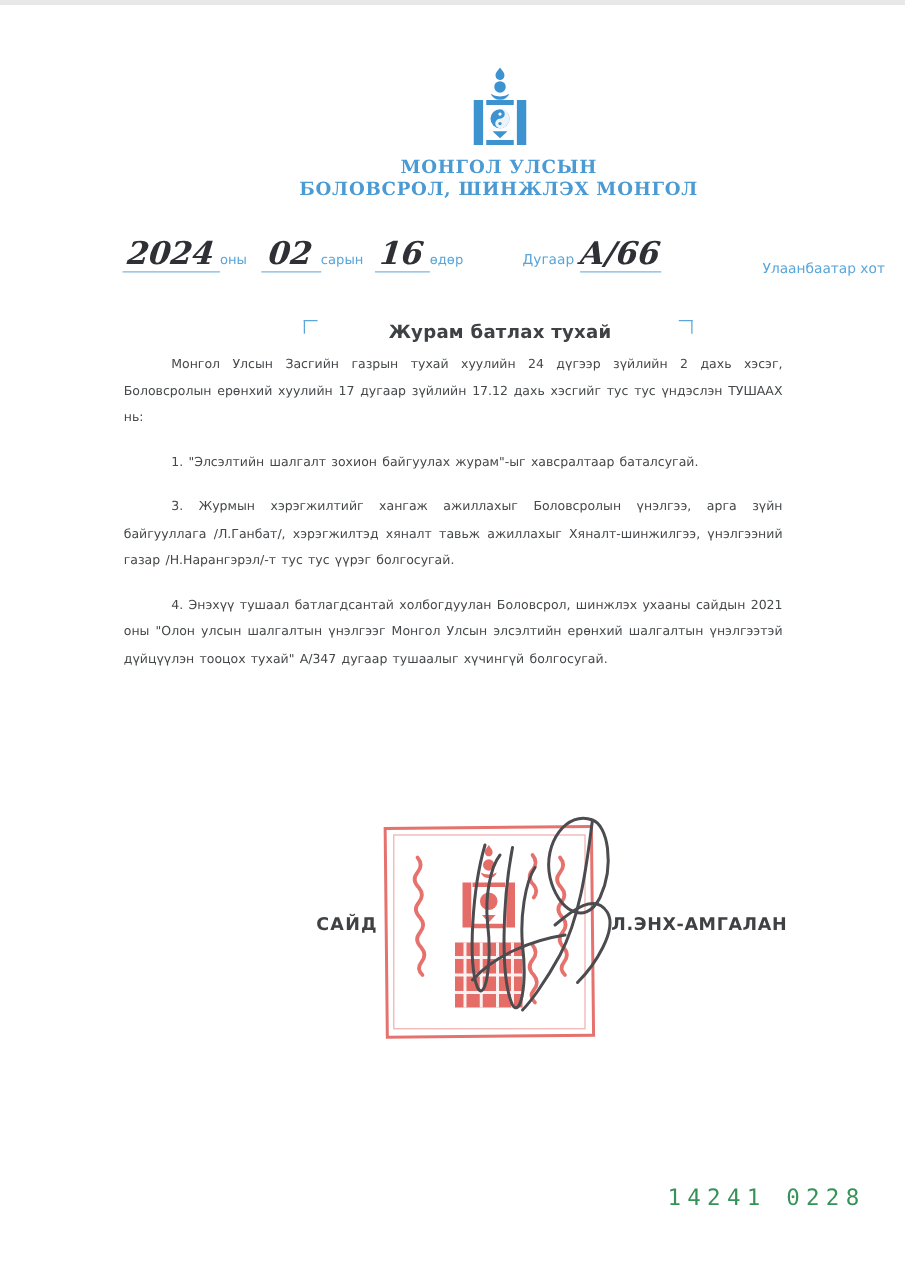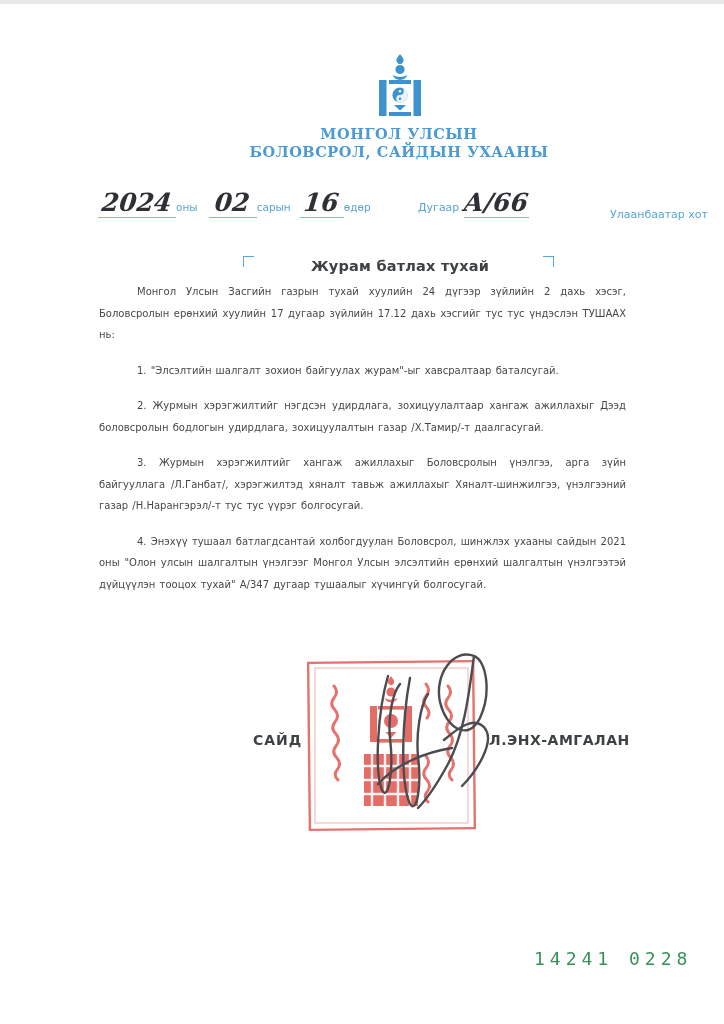--- a/index.html
+++ b/index.html
@@ -86,21 +86,21 @@
       <g fill="#ffffff">
         <path d="M28 33.4 a7.6 7.6 0 0 1 0 15.2 a3.8 3.8 0 0 1 0 -7.6 a3.8 3.8 0 0 0 0 -7.6 Z" opacity=".9"></path>
         <circle cx="28" cy="37.2" r="1.3"></circle>
         <circle cx="28" cy="44.8" r="1.3" fill="#3d93d0"></circle>
       </g>
     </svg>
   </div>
 
   <div class="letterhead">
     <div>МОНГОЛ УЛСЫН</div>
-    <div>БОЛОВСРОЛ, САЙДЫН УХААНЫ</div>
+    <div>БОЛОВСРОЛ, ШИНЖЛЭХ МОНГОЛ</div>
   </div>
 
   <div class="dateline">
     <div class="date-left">
       <span class="slot" style="min-width:78px"><span class="hand hw-lg">2024</span></span><span class="blue-label">оны</span>
       <span class="slot" style="min-width:48px;margin-left:6px"><span class="hand hw-lg">02</span></span><span class="blue-label">сарын</span>
       <span class="slot" style="min-width:44px;margin-left:4px"><span class="hand hw-lg">16</span></span><span class="blue-label">өдөр</span>
     </div>
     <div class="num-group">
       <span class="blue-label" style="font-size:11px">Дугаар</span>
@@ -111,21 +111,20 @@
 
   <div class="title-row">
     <div class="bracket l"></div>
     <div class="doc-title">Журам батлах тухай</div>
     <div class="bracket r"></div>
   </div>
 
   <div class="body-text">
     <p>Монгол Улсын Засгийн газрын тухай хуулийн 24 дүгээр зүйлийн 2 дахь хэсэг, Боловсролын ерөнхий хуулийн 17 дугаар зүйлийн 17.12 дахь хэсгийг тус тус үндэслэн ТУШААХ нь:</p>
     <p>1. "Элсэлтийн шалгалт зохион байгуулах журам"-ыг хавсралтаар баталсугай.</p>
-    <p>2. Журмын хэрэгжилтийг нэгдсэн удирдлага, зохицуулалтаар хангаж ажиллахыг Дээд боловсролын бодлогын удирдлага, зохицуулалтын газар /Х.Тамир/-т даалгасугай.</p>
     <p>3. Журмын хэрэгжилтийг хангаж ажиллахыг Боловсролын үнэлгээ, арга зүйн байгууллага /Л.Ганбат/, хэрэгжилтэд хяналт тавьж ажиллахыг Хяналт-шинжилгээ, үнэлгээний газар /Н.Нарангэрэл/-т тус тус үүрэг болгосугай.</p>
     <p>4. Энэхүү тушаал батлагдсантай холбогдуулан Боловсрол, шинжлэх ухааны сайдын 2021 оны "Олон улсын шалгалтын үнэлгээг Монгол Улсын элсэлтийн ерөнхий шалгалтын үнэлгээтэй дүйцүүлэн тооцох тухай" А/347 дугаар тушаалыг хүчингүй болгосугай.</p>
   </div>
 
   <div class="sig-block">
     <span class="role">САЙД</span>
 
     <div class="stamp">
       <svg viewBox="0 0 172 176" width="172" height="176">
         <g stroke="#e0544e" fill="none" opacity=".82">

